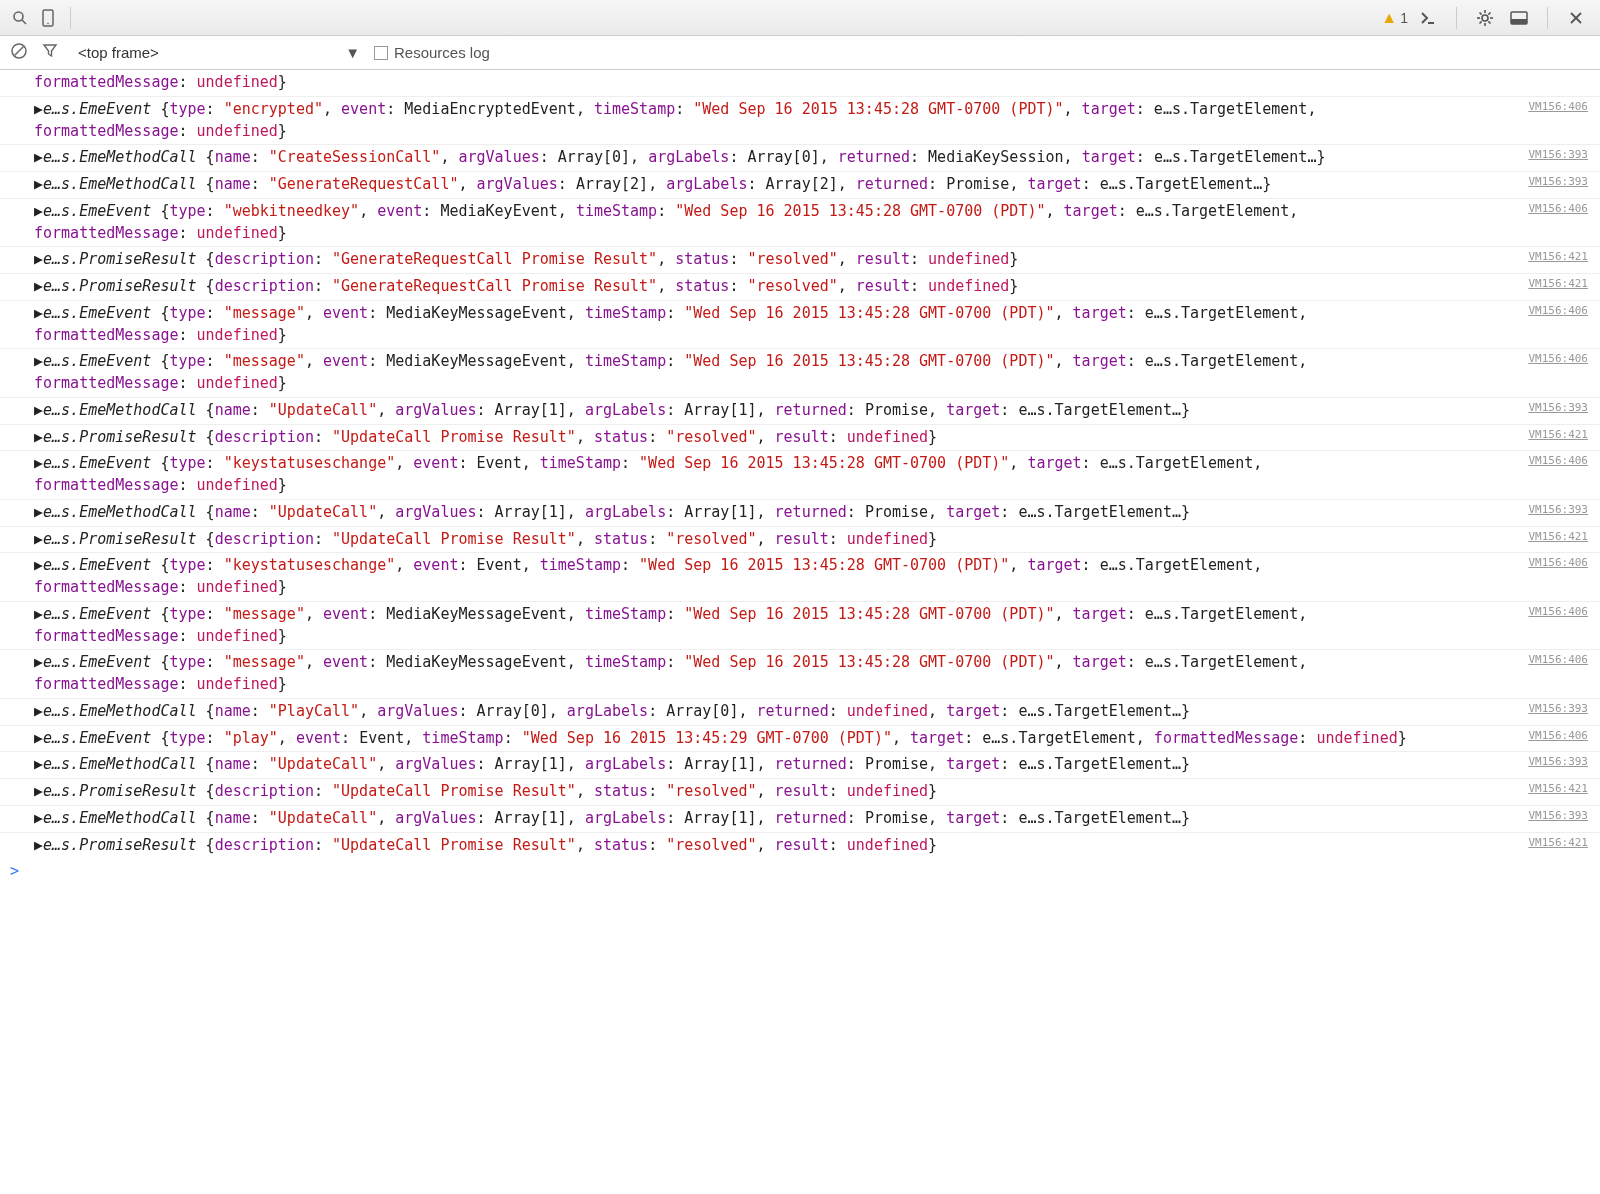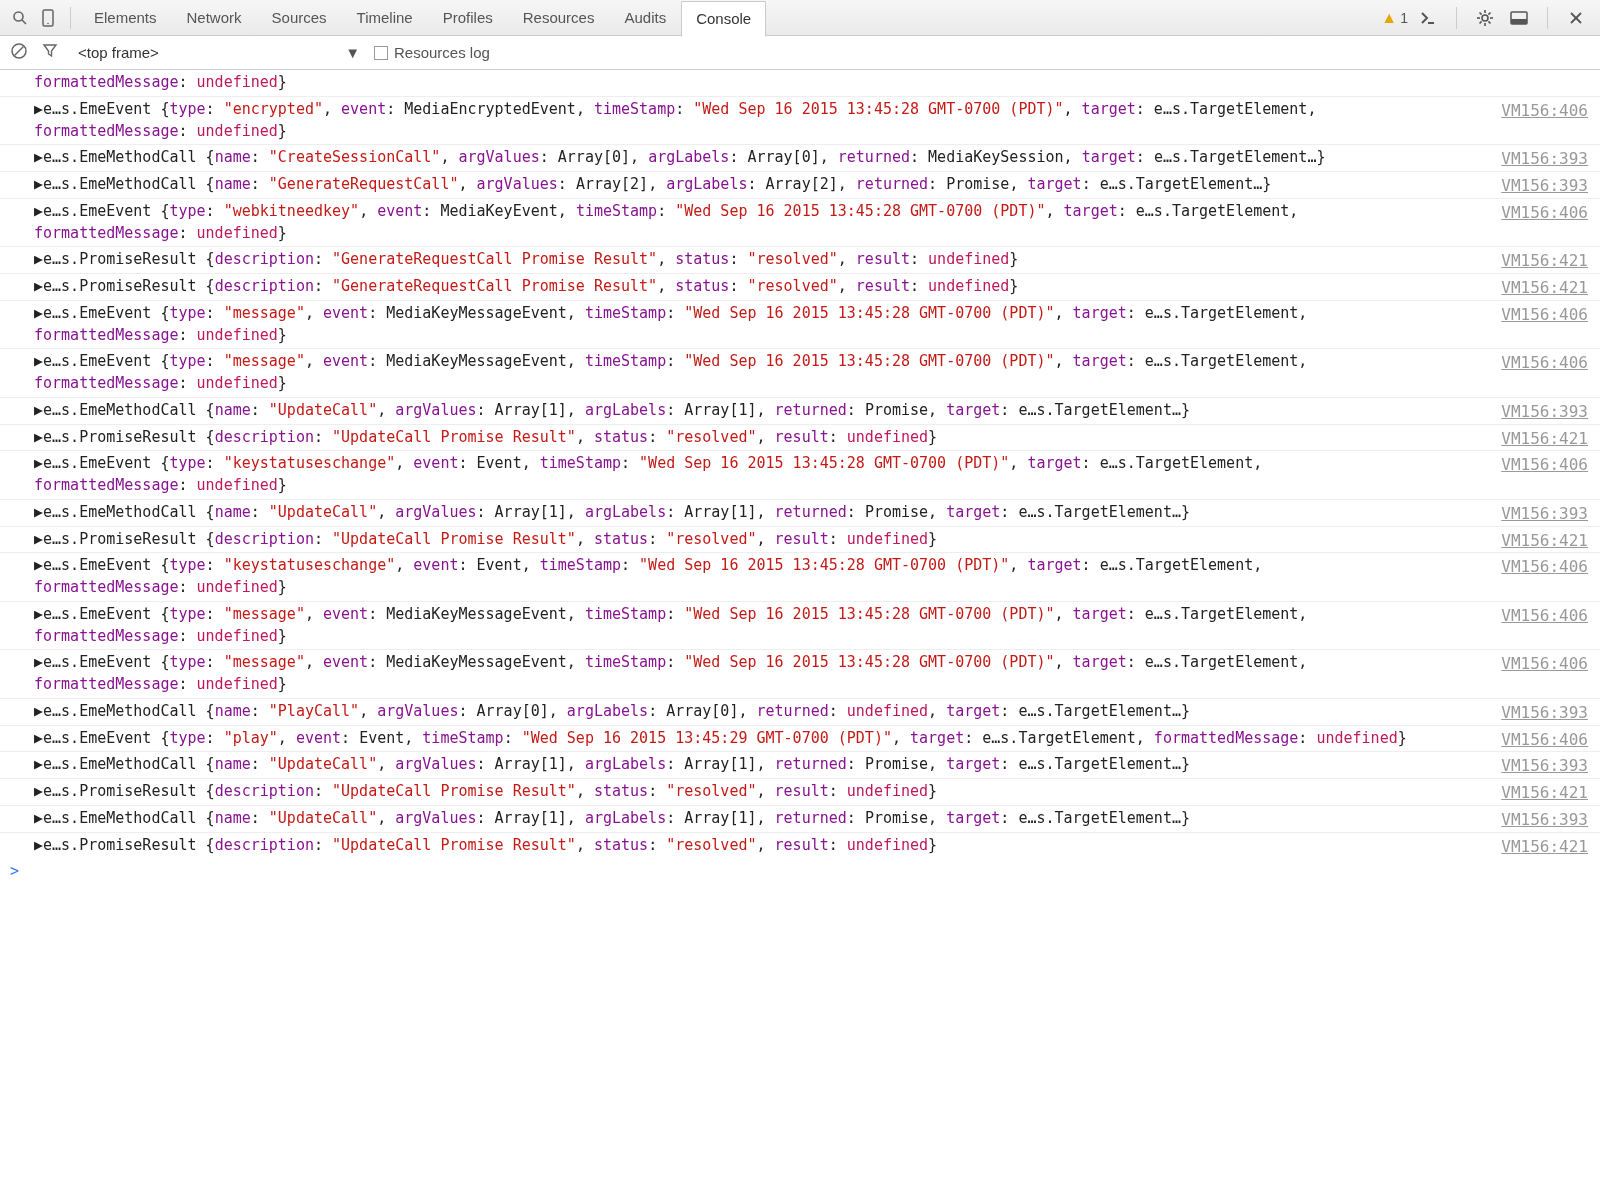--- a/index.html
+++ b/index.html
@@ -81,27 +81,27 @@
   position:relative;
 }
 .row:first-child{border-top:none;}
 .src {
   position:absolute;
   right:12px;
   top:2px;
   color:#999;
   text-decoration:underline;
   cursor:pointer;
-  font-size:16px;
+  font-size:11px;
 }
 .obj-body {
   display:inline;
   word-break:break-word;
 }
-.cls { color:#222; margin-top:44px;}
+.cls { color:#222; font-style:italic;margin-top:44px;}
 .key { color:#881391;}
 .str { color:#c41a16;}
 .plain { color:#222;}
 .undef { color:#be185d;}
 .prompt {
   color:#367cf1;
   padding:4px 10px;
   font-family: Menlo, Monaco, monospace;
   font-size:15px;
 }
@@ -116,30 +116,20 @@
         <line x1="10" y1="10" x2="14" y2="14" stroke="#666" stroke-width="1.6"></line>
       </svg>
   </div>
   <div class="icon-btn">
     <svg width="14" height="18" viewBox="0 0 14 18">
         <rect x="2" y="1" width="10" height="16" rx="1.5" fill="none" stroke="#666" stroke-width="1.5"></rect>
         <circle cx="7" cy="14.5" r="0.8" fill="#666"></circle>
       </svg>
   </div>
   <div class="sep"></div>
-  <div id="tabs" style="display: flex;">
-      <div class="tab">Elements</div>
-      <div class="tab">Network</div>
-      <div class="tab">Sources</div>
-      <div class="tab">Timeline</div>
-      <div class="tab">Profiles</div>
-      <div class="tab">Resources</div>
-      <div class="tab">Audits</div>
-      <div class="tab active">Console</div>
-    </div>
   <div class="spacer"></div>
   <div class="right">
     <div class="warn-badge">
       <span class="warn-tri">▲</span>
       <span>1</span>
     </div>
     <div class="icon-btn">
       <svg width="18" height="18" viewBox="0 0 18 18">
           <path d="M3 4 L8 9 L3 14" fill="none" stroke="#555" stroke-width="2"></path>
           <line x1="9" y1="14" x2="15" y2="14" stroke="#555" stroke-width="2"></line>

